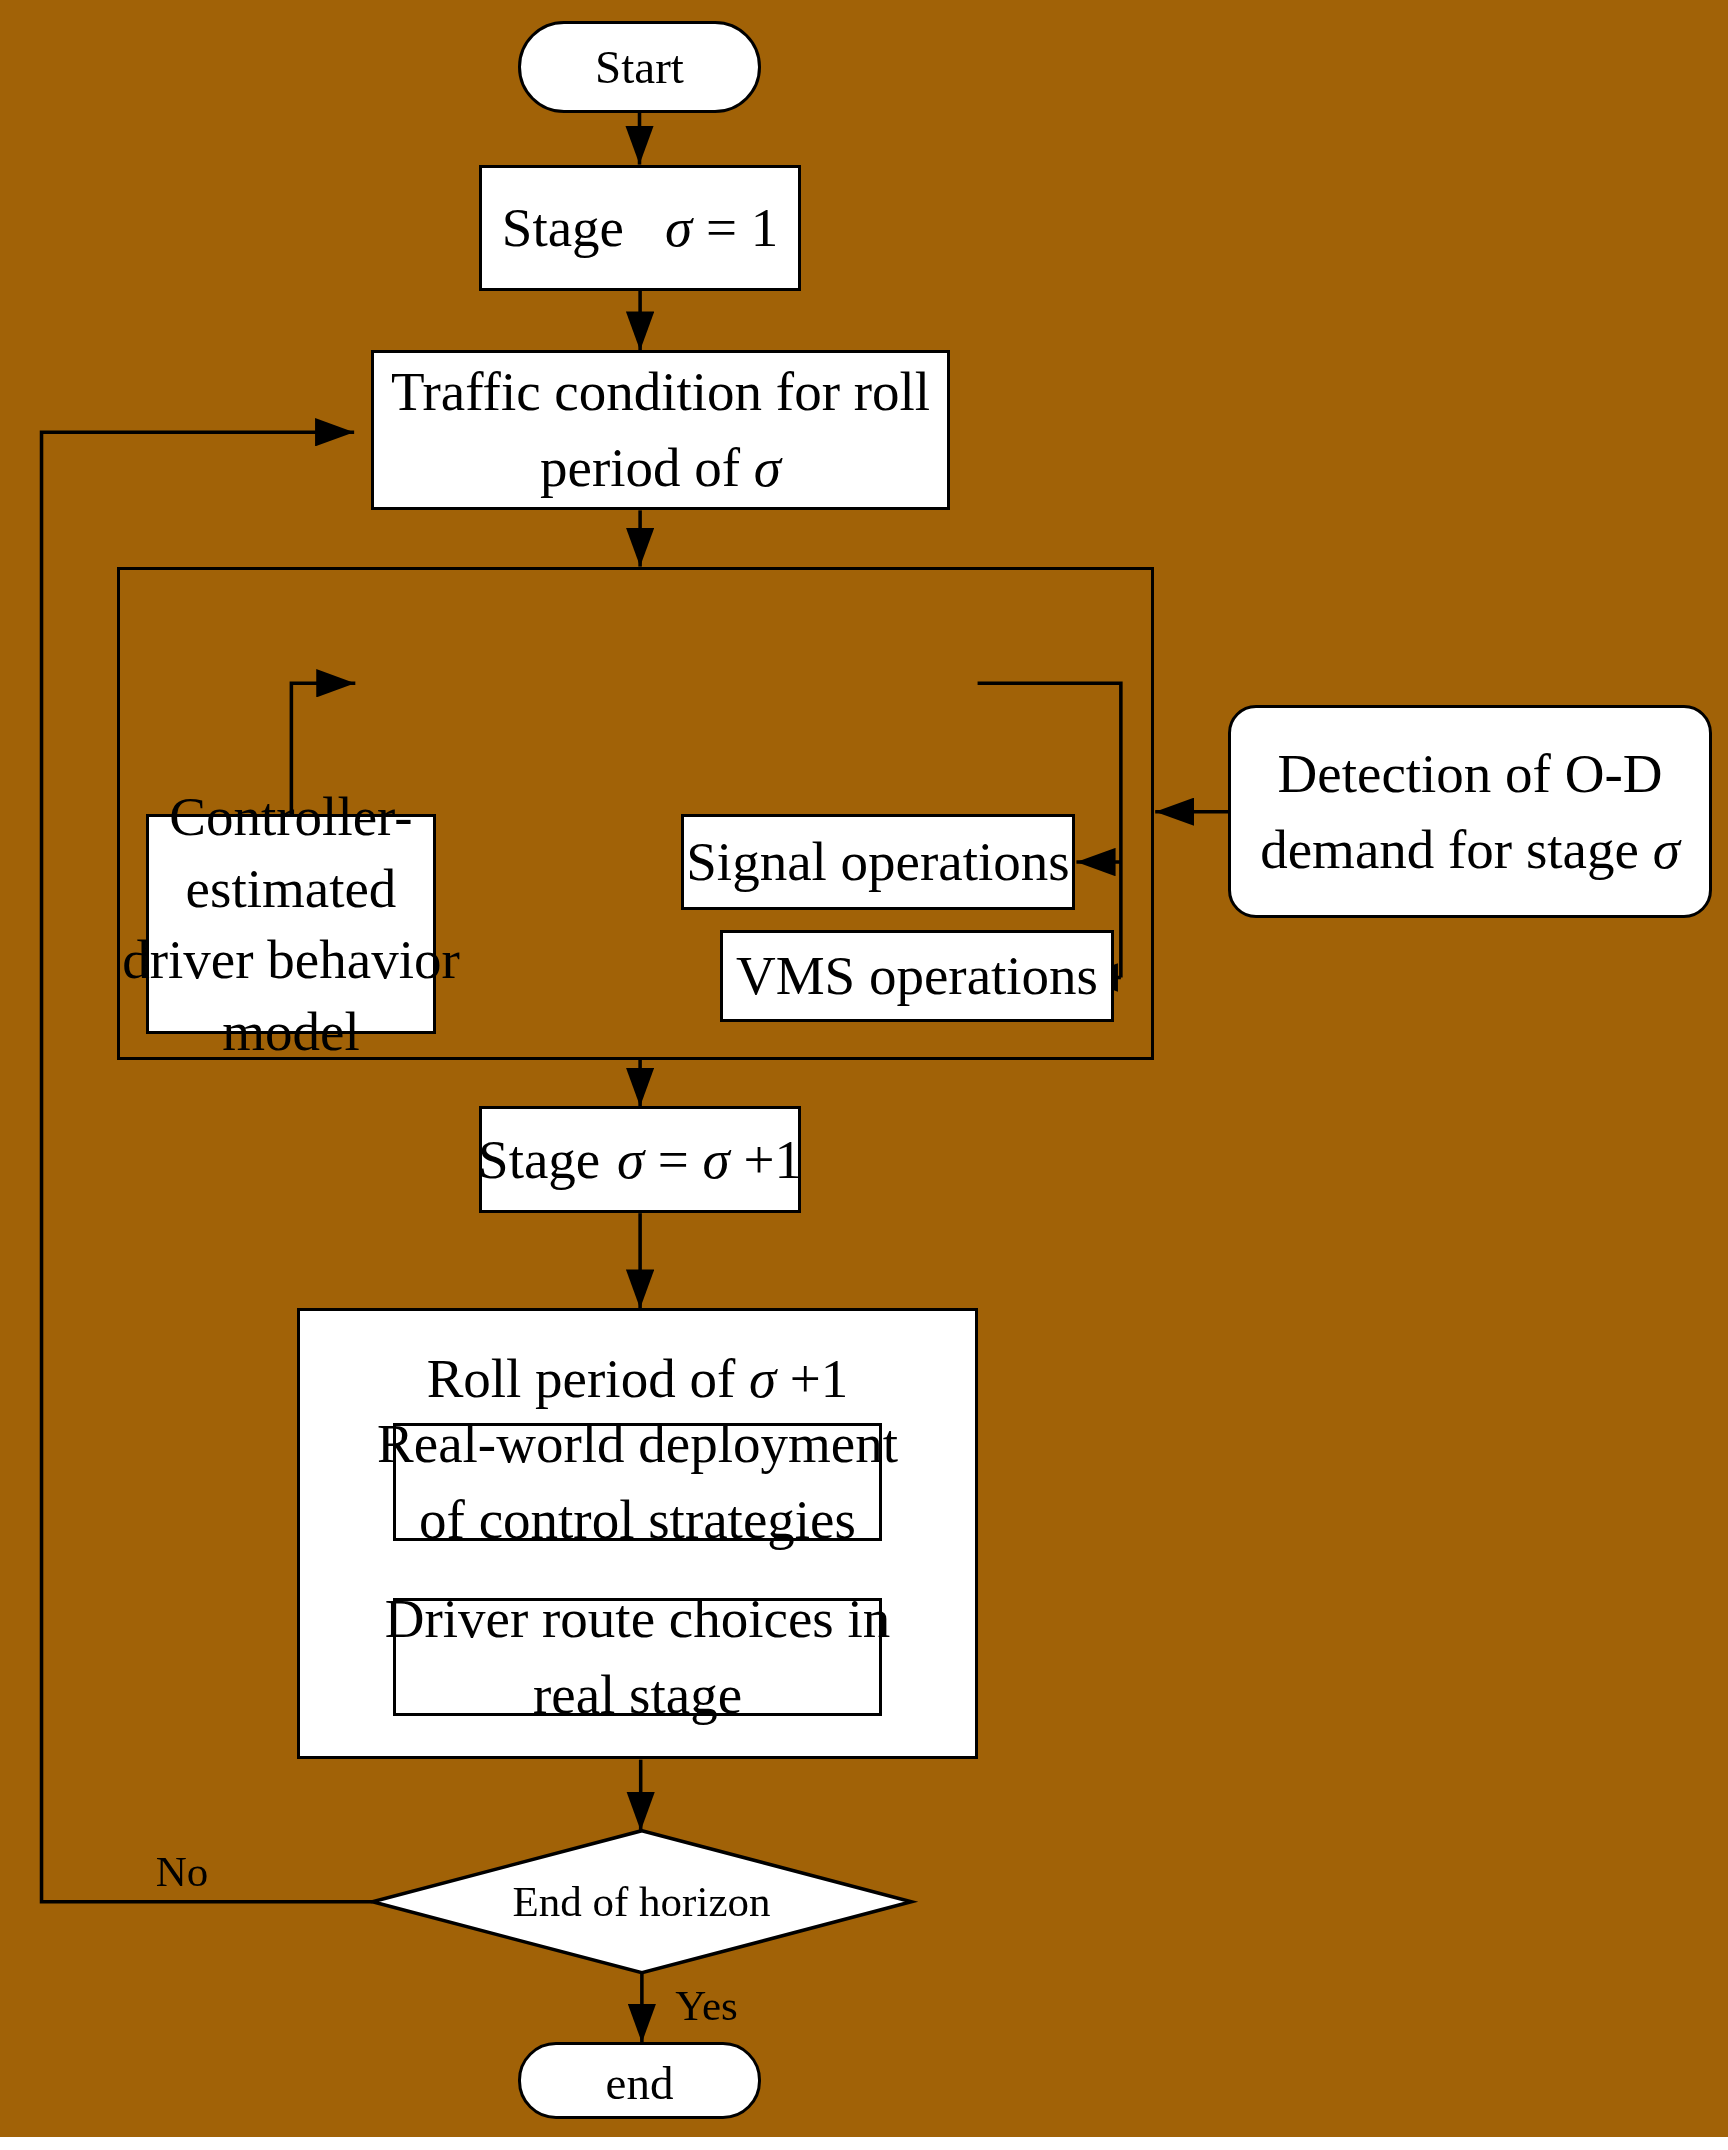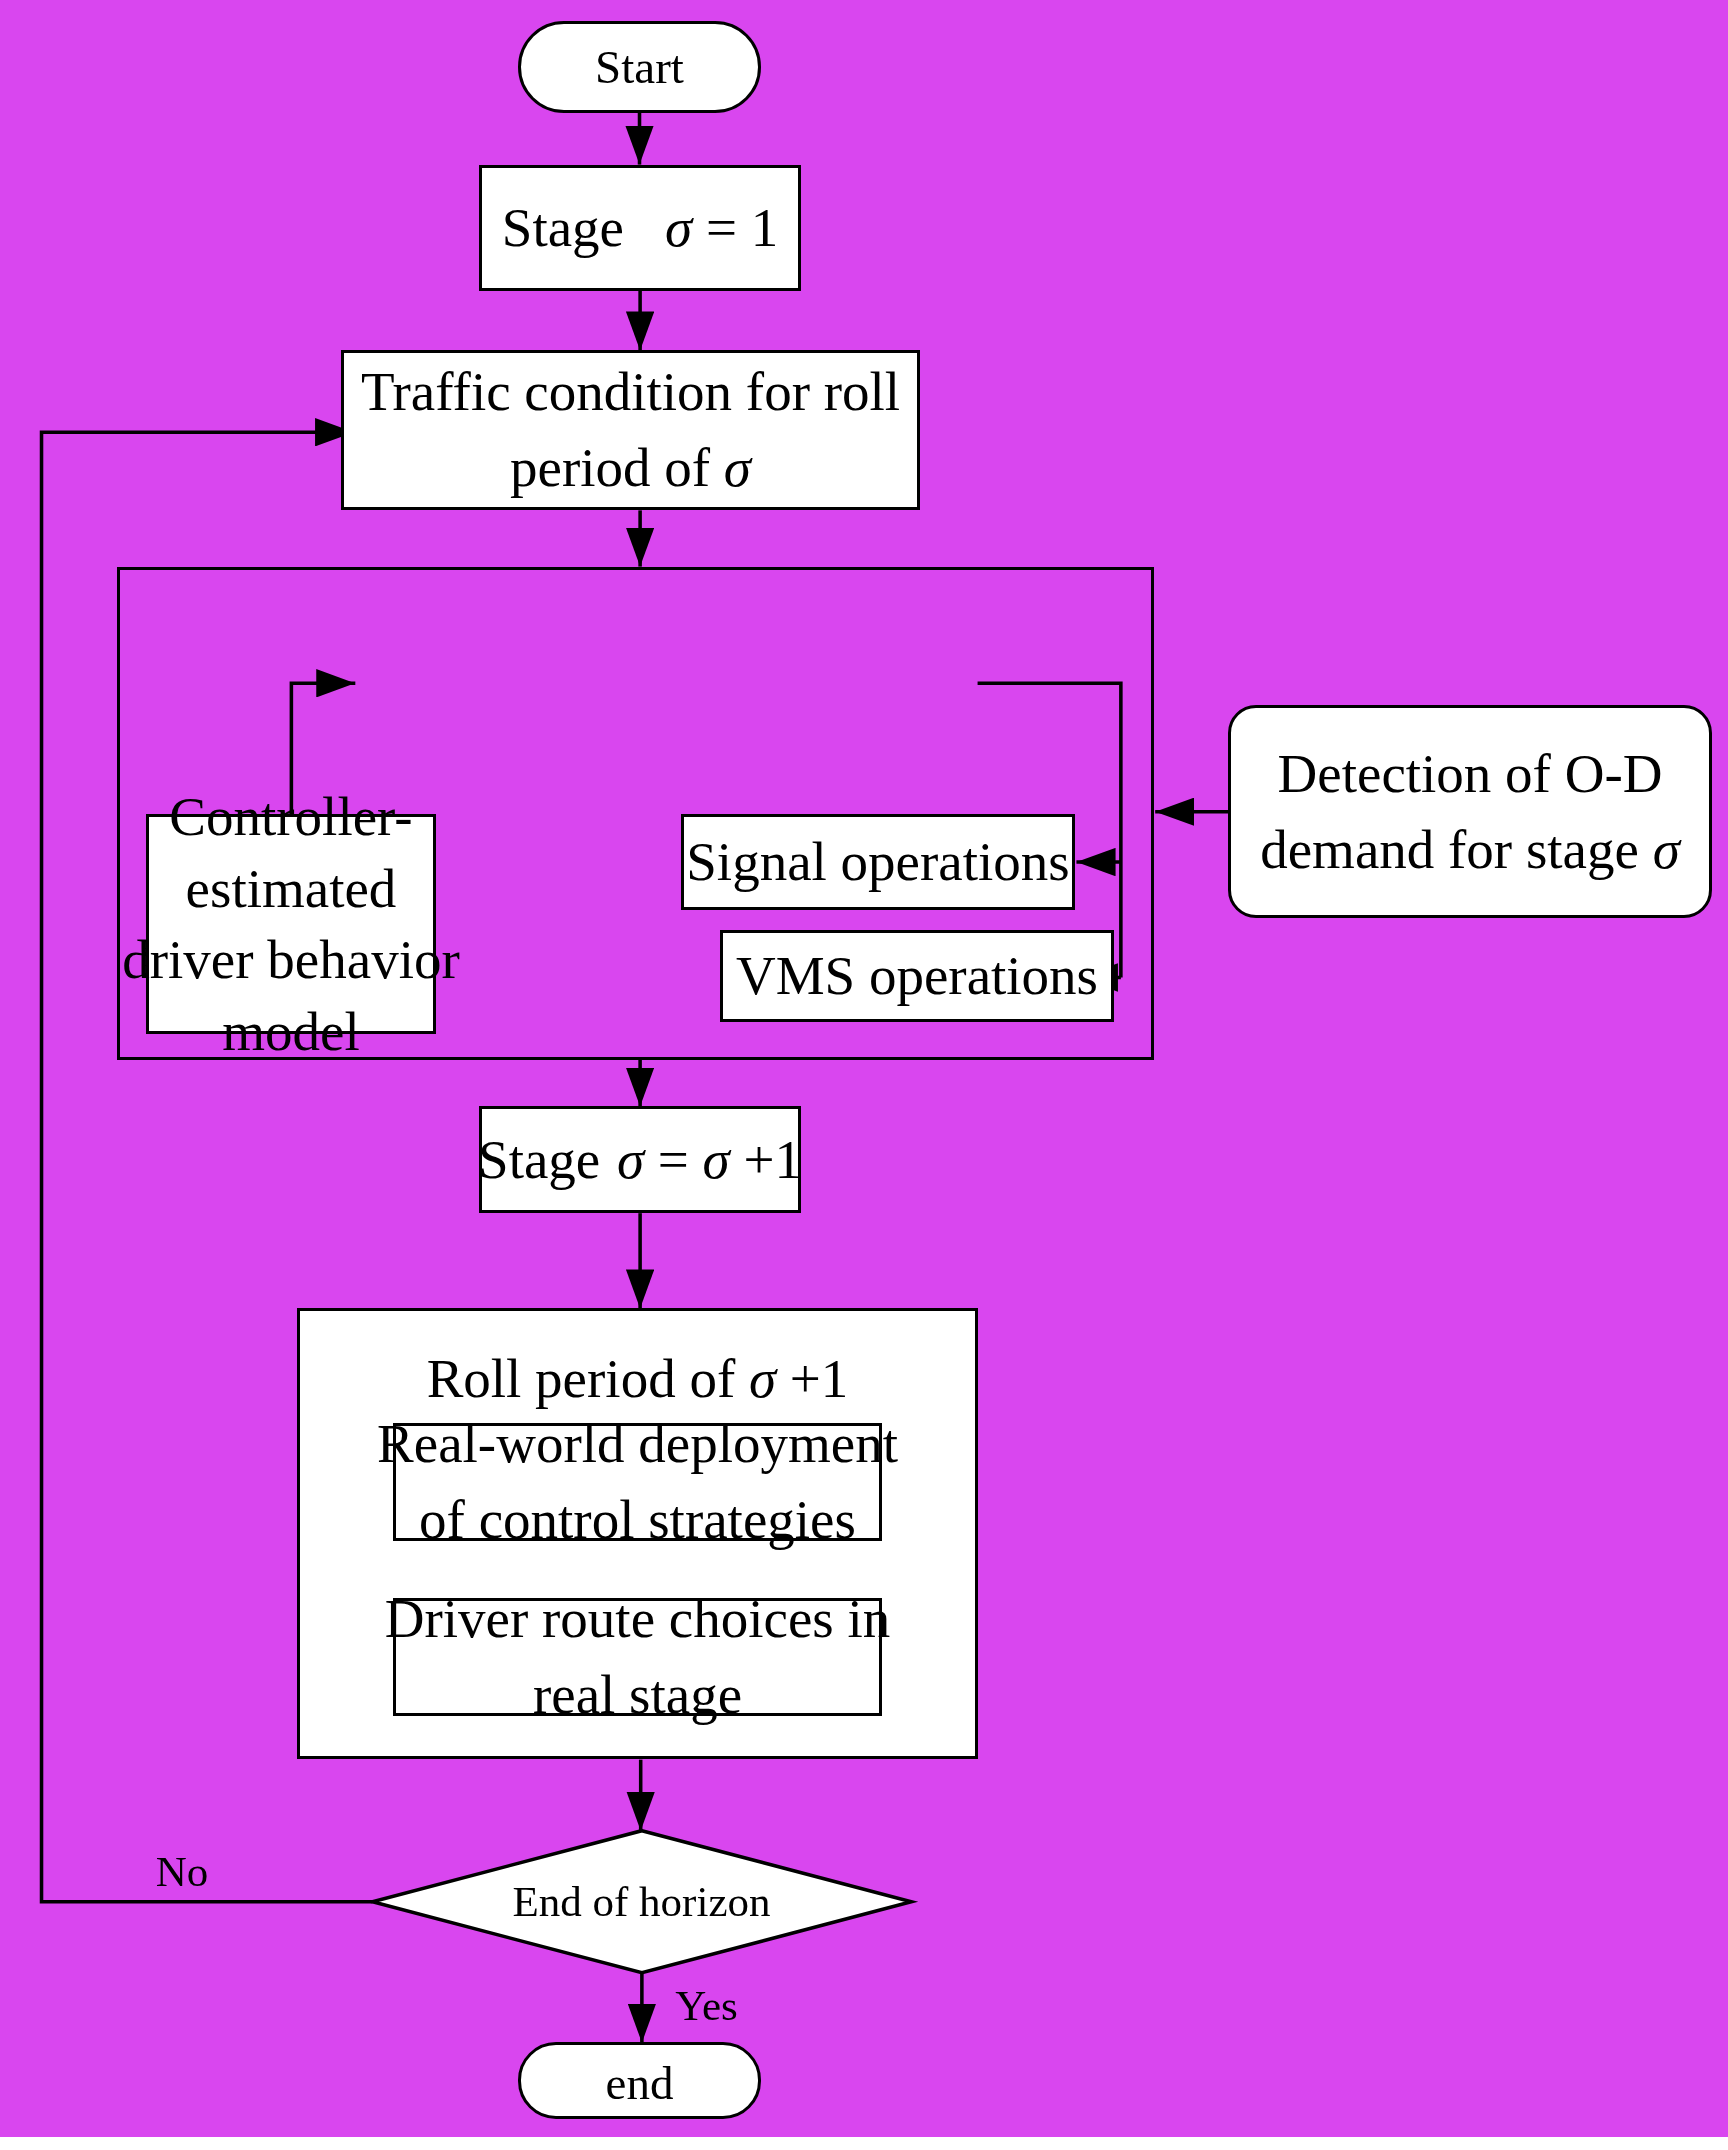--- a/index.html
+++ b/index.html
@@ -1,19 +1,19 @@
 <!DOCTYPE html>
 <html style="font-size:9.5px"><head>
 <meta charset="utf-8">
 <style>
   html,body{margin:0;padding:0;background:#ffffff;}
   .canvas{
     position:relative;
     width:1729px;height:2137px;
-    background:#d946ef;
+    background:#a16207;
     font-family:"Liberation Serif","DejaVu Serif",serif;
     color:#000;
   }
   .layer{position:absolute;left:0;top:0;z-index:0;}
   .node{
     position:absolute;z-index:2;
     box-sizing:border-box;
     border:3.6px solid #000;
     background:#fff;
     display:flex;flex-direction:column;
@@ -73,21 +73,21 @@
     <span>Start</span>
   </div>
 
   <div class="node" style="left:479px;top:165px;width:322px;height:126px;">
     <span class="row" style="column-gap:41px;">
       <span>Stage</span>
       <span><span class="it">σ</span> = 1</span>
     </span>
   </div>
 
-  <div class="node" style="left:341px;top:350px;width:579px;height:160px;">
+  <div class="node" style="left:371px;top:350px;width:579px;height:160px;">
     <div>Traffic condition for roll</div>
     <div>period of <span class="it">σ</span></div>
   </div>
 
   <div class="node" style="left:117px;top:567px;width:1037px;height:493px;background:transparent;"></div>
 
 
   <div class="node" style="left:146px;top:814px;width:290px;height:220px;line-height:1.3;">
     <div>Controller-</div>
     <div>estimated</div>

